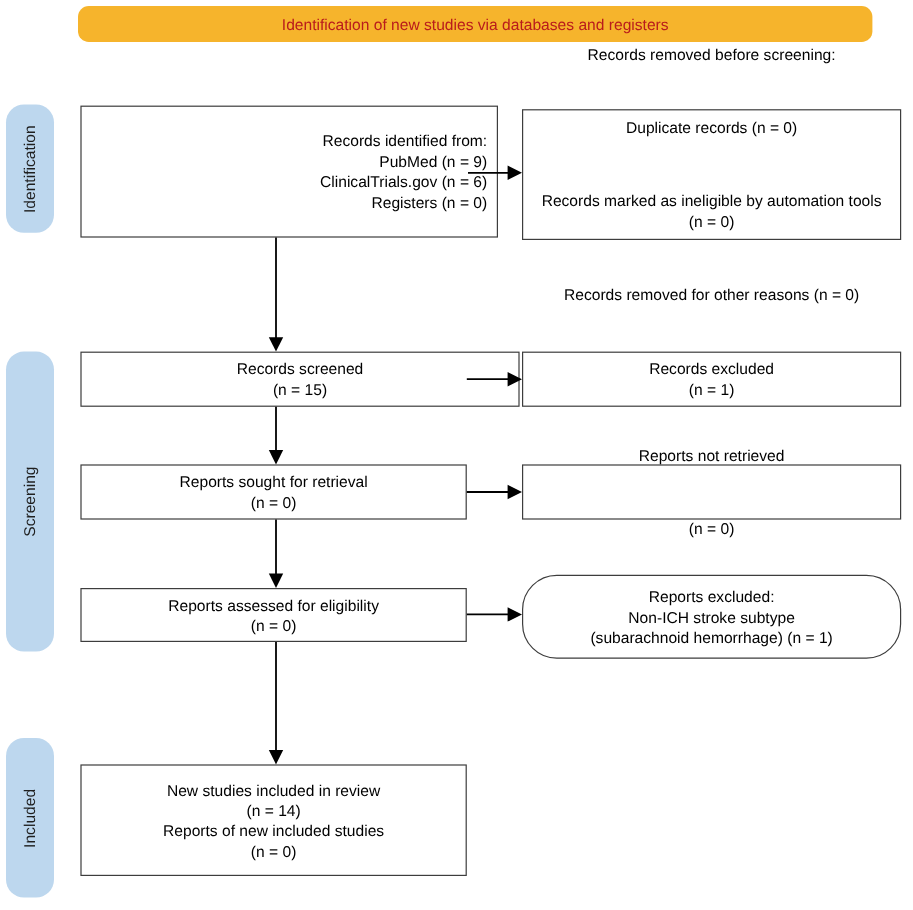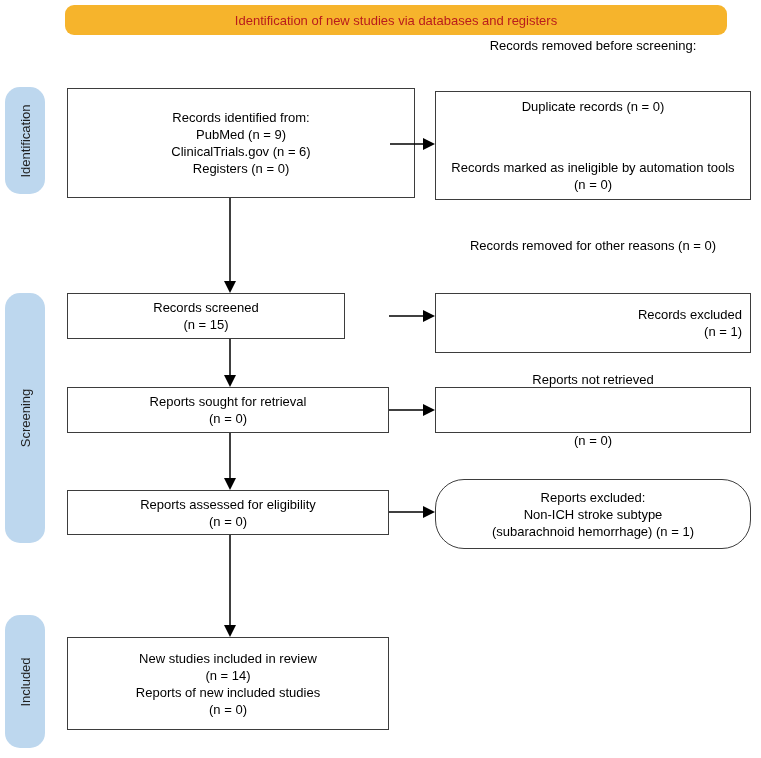--- a/index.html
+++ b/index.html
@@ -44,24 +44,24 @@
     position: absolute;
     background: #ffffff;
     border: 1.5px solid #3d3d3d;
     box-sizing: border-box;
     display: flex; flex-direction: column; justify-content: center;
     text-align: center;
     font-size: 13px;
     line-height: 17px;
     padding: 2px 8px;
   }
-  #box-b1 { left: 67px;  top: 88px;  width: 348px; height: 110px; }
+  #box-b1 { left: 67px;  top: 88px;  width: 348px; height: 110px; align-items: flex-end; }
   #box-r1 { left: 435px; top: 91px;  width: 316px; height: 109px; gap: 44px; }
-  #box-b2 { left: 67px;  top: 293px; width: 278px; height: 46px; }
-  #box-r2 { left: 435px; top: 293px; width: 316px; height: 60px; text-align: right; }
+  #box-b2 { left: 67px;  top: 293px; width: 366px; height: 46px; }
+  #box-r2 { left: 435px; top: 293px; width: 316px; height: 46px; }
   #box-b3 { left: 67px;  top: 387px; width: 322px; height: 46px; }
   #box-r3 { left: 435px; top: 387px; width: 316px; height: 46px; gap: 44px; }
   #box-b4 { left: 67px;  top: 490px; width: 322px; height: 45px; }
   #box-r4 { left: 435px; top: 479px; width: 316px; height: 70px; border-radius: 29px; }
   #box-b5 { left: 67px;  top: 637px; width: 322px; height: 93px; }
   #arrow-layer {
     position: absolute;
     left: 0; top: 0;
     width: 761px; height: 758px;
     pointer-events: none;

